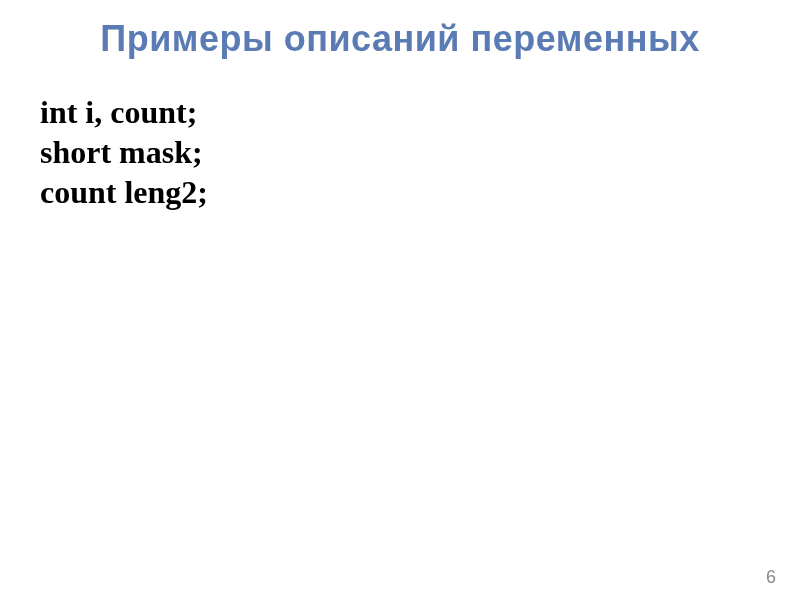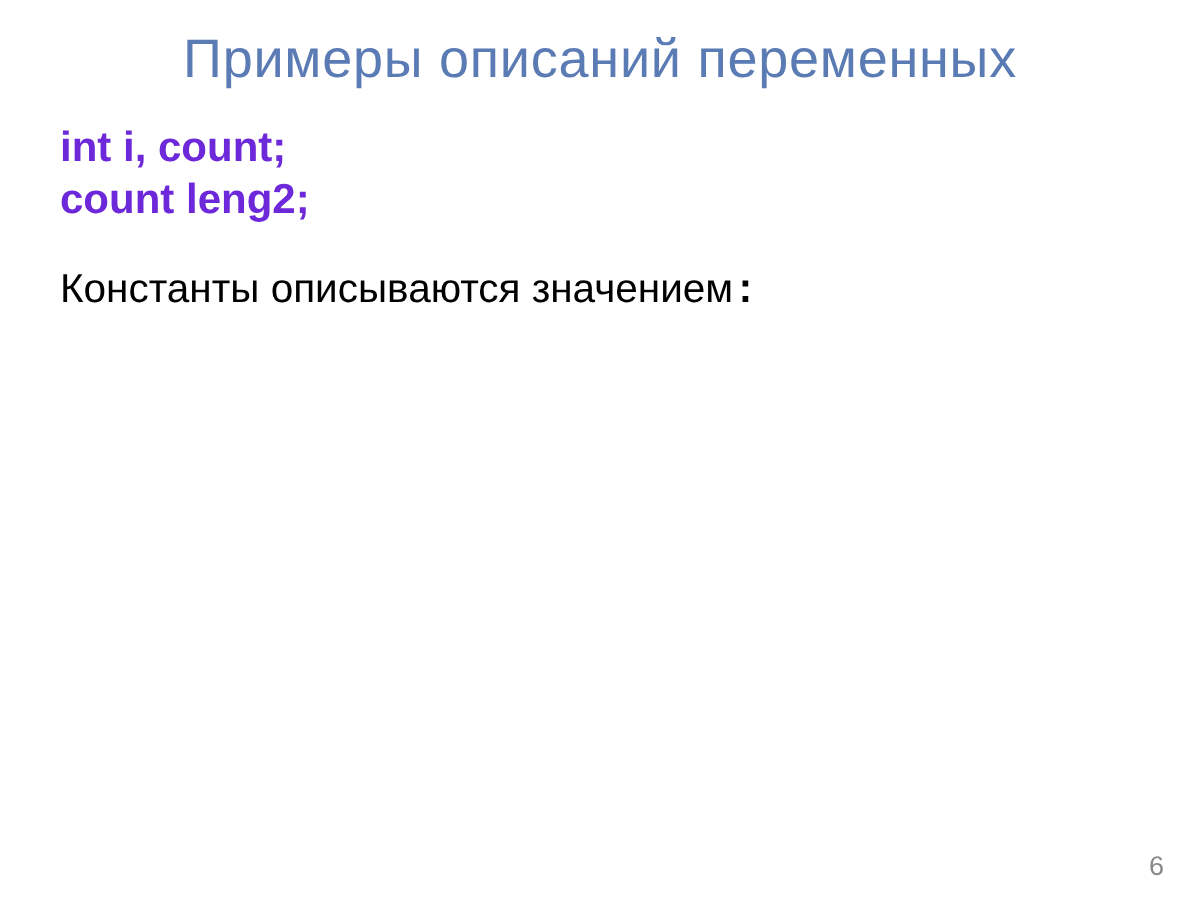--- a/index.html
+++ b/index.html
@@ -18,28 +18,28 @@
     .slide {
       width: 100%;
       height: 100%;
       padding: 18px 40px 30px 40px;
       position: relative;
     }
     .title {
       font-size: 36px;
       color: #5b7bb4;
       text-align: center;
-      font-weight: normal;
-      margin-bottom: 20px;
+      font-weight: bold;
+      margin-bottom: 32px;
       letter-spacing: 0.5px;
     }
     .code-block {
-      font-family: Liberation Sans, sans-serif;
-      font-size: 28px;
-      color: #6d28d9;
+      font-family: Liberation Serif, serif;
+      font-size: 32px;
+      color: #000000;
       line-height: 1.25;
       margin-bottom: 24px;
       font-weight: bold;
     }
     .code-line {
       display: block;
     }
     .text-line {
       font-size: 27px;
       color: #000000;
@@ -68,23 +68,21 @@
     }
   </style>
 </head>
 <body>
 
 <div class="slide">
   <h1 class="title">Примеры описаний переменных</h1>
 
   <div class="code-block">
     <span class="code-line">int i, count;</span>
+    <span class="code-line">short mask;</span>
     <span class="code-line">count leng2;</span>
   </div>
 
-  <div class="text-line">
-    <span class="sans">Константы описываются значением</span><span class="mono">:</span>
-  </div>
 
 
 
   <div class="page-number">6</div>
 </div>
 
 </body></html>

